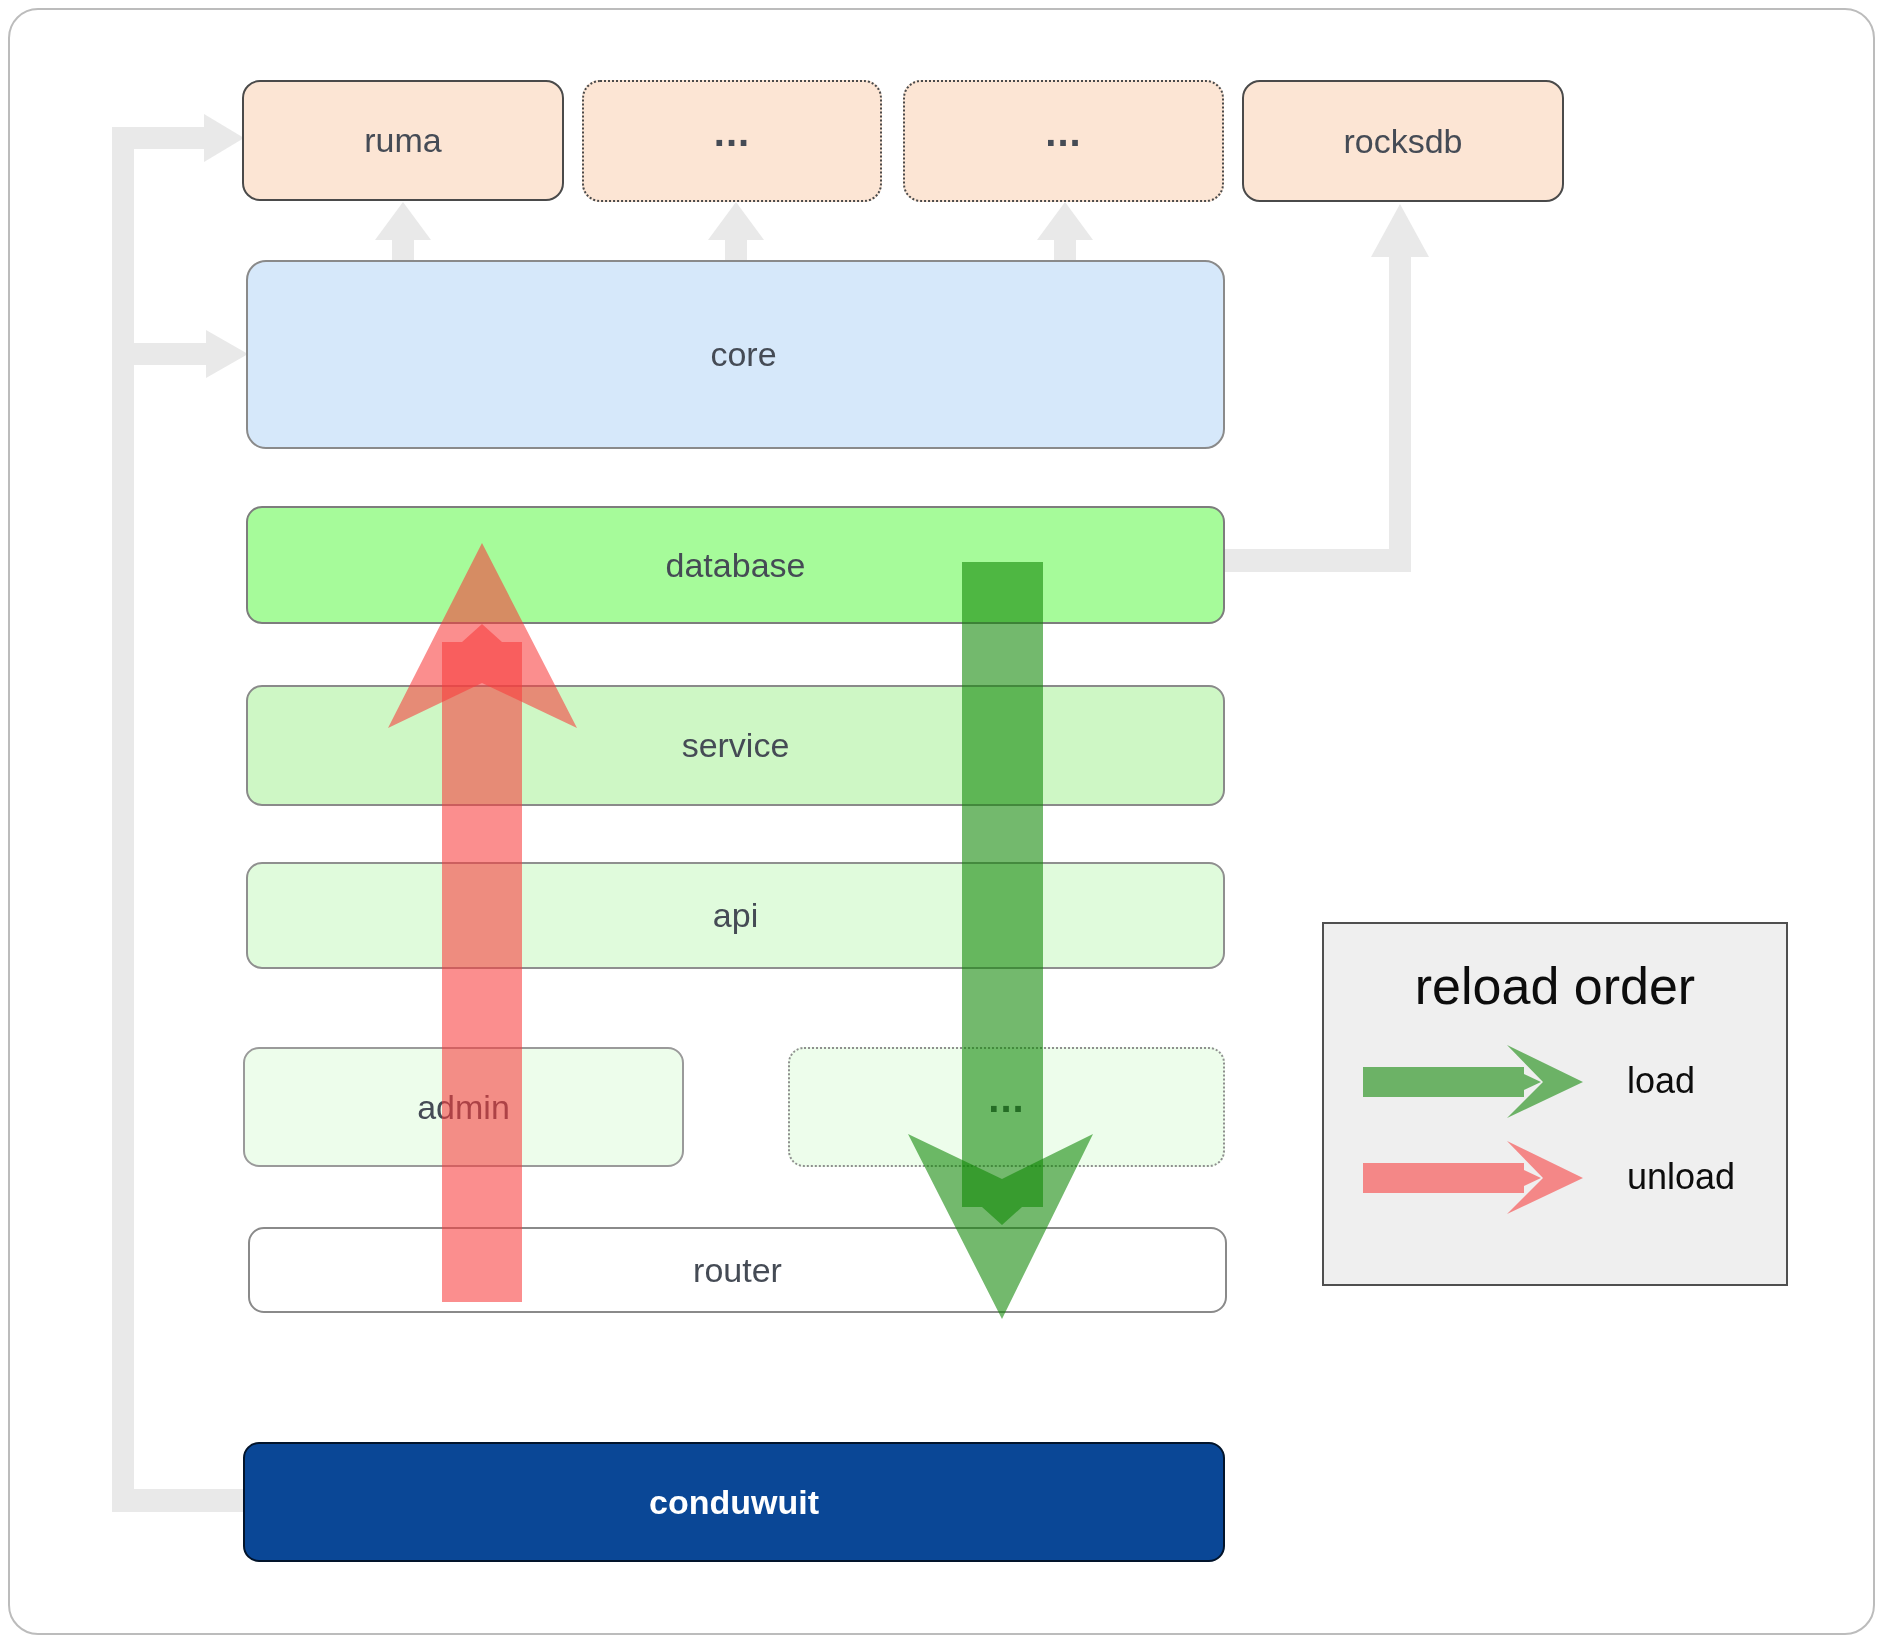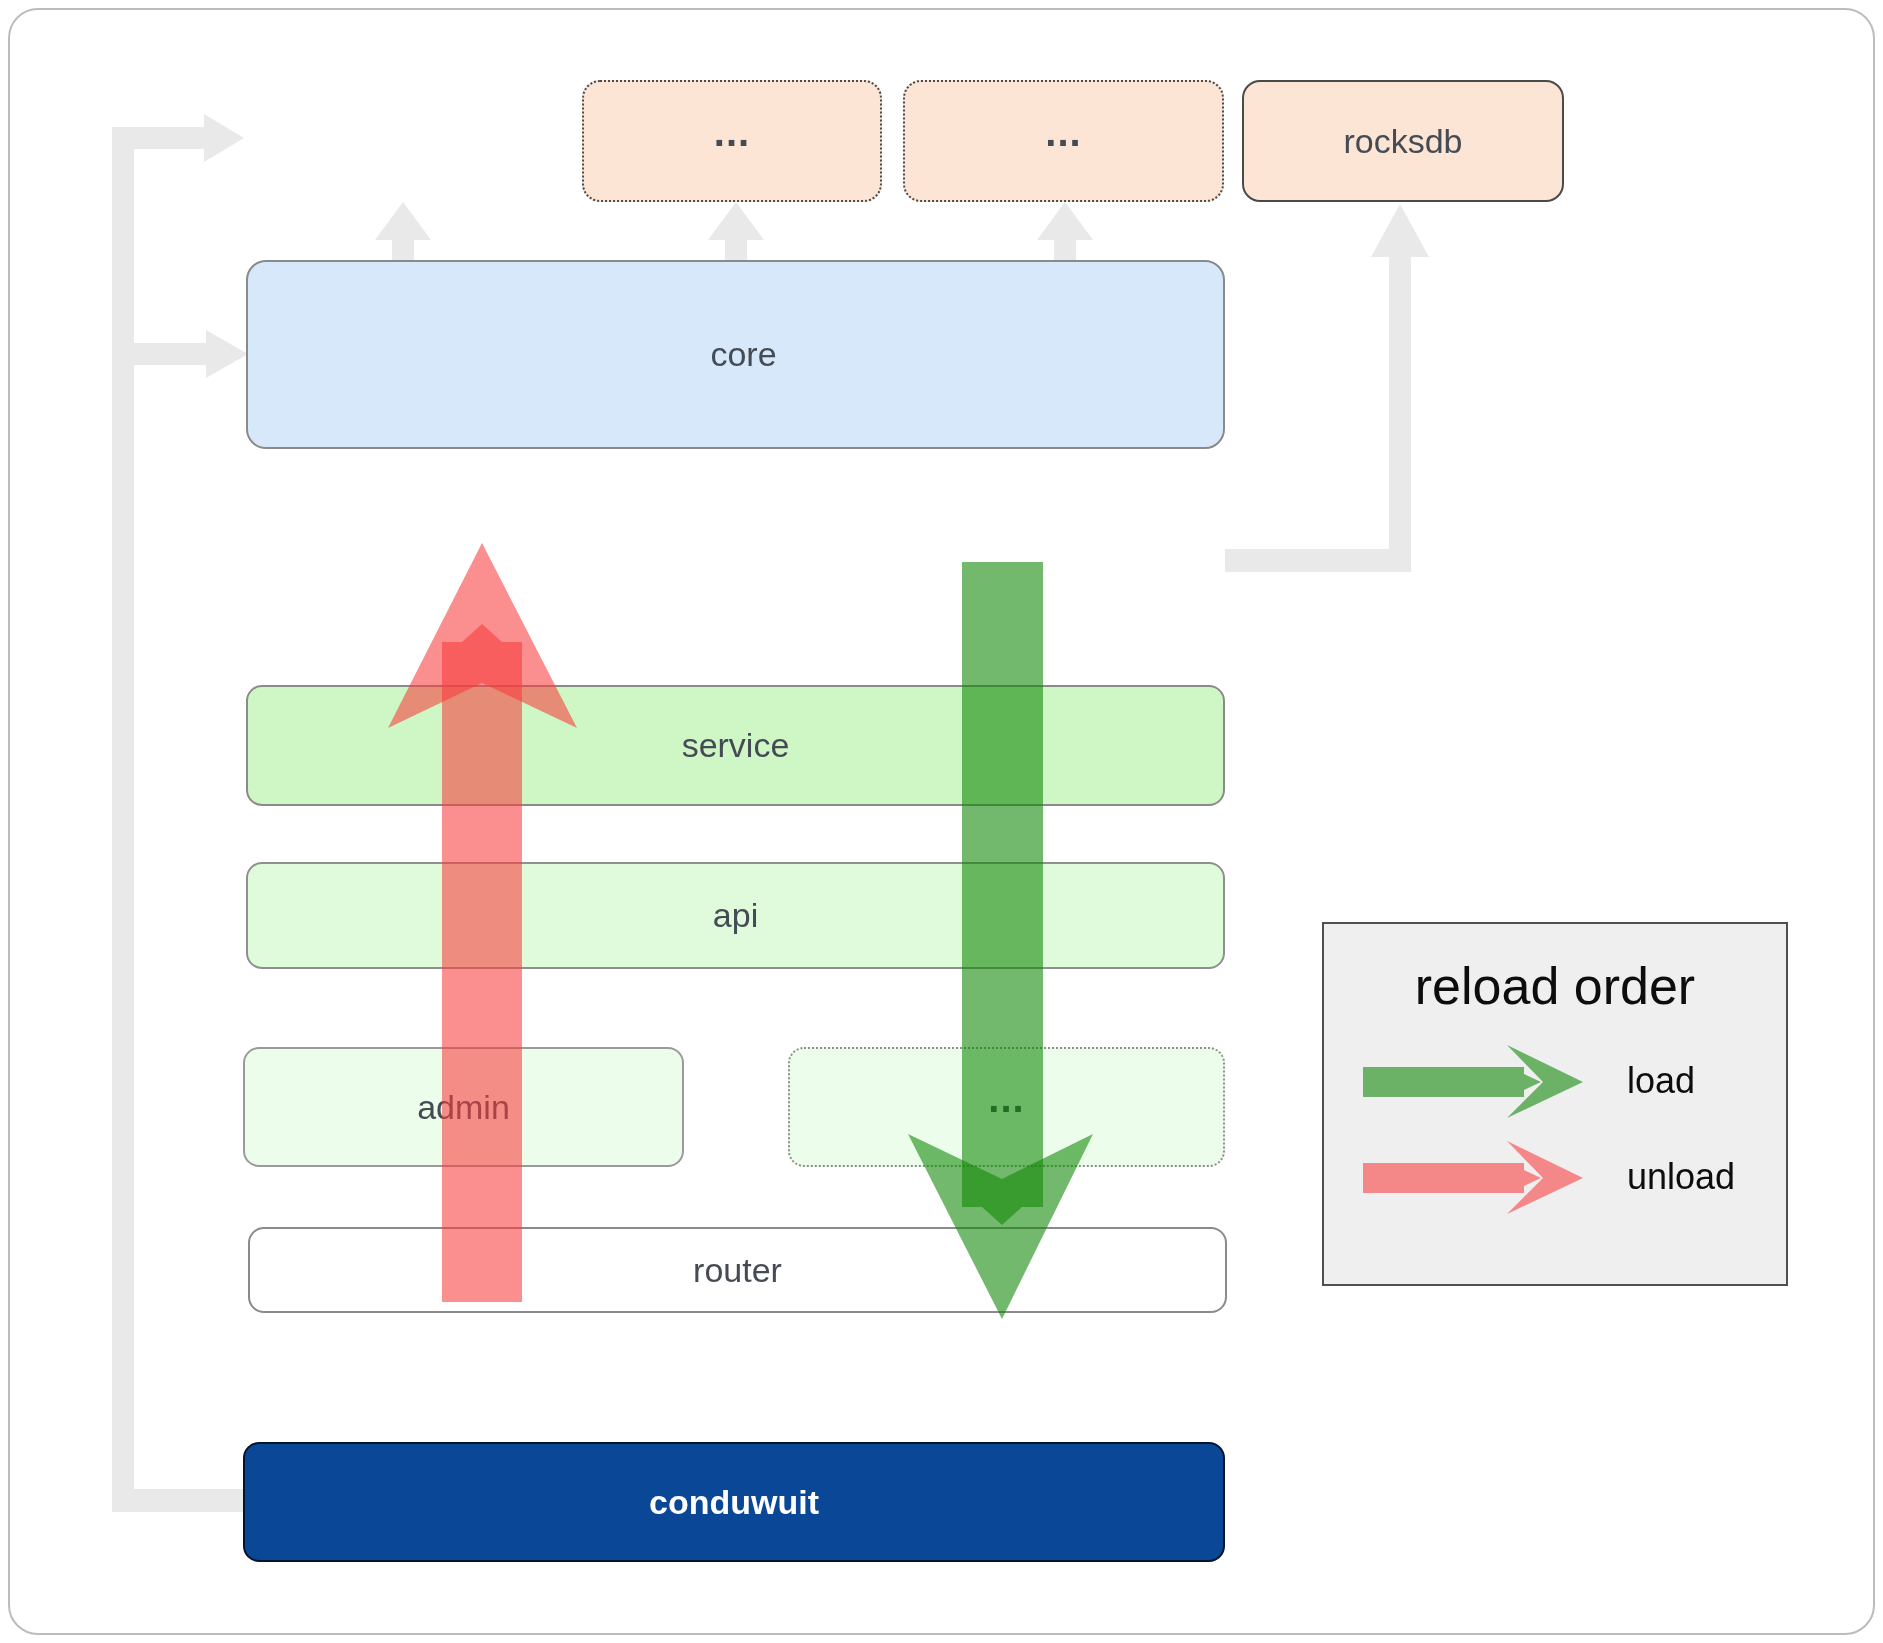--- a/index.html
+++ b/index.html
@@ -65,34 +65,40 @@
     <rect x="725" y="236" width="22" height="26" fill="#e9e9e9"></rect>
     <polygon points="708,240 736,202 764,240" fill="#e9e9e9"></polygon>
     <rect x="1054" y="236" width="22" height="26" fill="#e9e9e9"></rect>
     <polygon points="1037,240 1065,202 1093,240" fill="#e9e9e9"></polygon>
 
     <rect x="1225" y="549" width="186" height="23" fill="#e9e9e9"></rect>
     <rect x="1389" y="255" width="22" height="317" fill="#e9e9e9"></rect>
     <polygon points="1371,257 1400,204 1429,257" fill="#e9e9e9"></polygon>
   </svg>
 
+  <div class="box peach" style="left:242px;top:80px;width:322px;height:121px;">
+    <span class="lbl">ruma</span>
+  </div>
   <div class="box peach-dotted dots" style="left:582px;top:80px;width:300px;height:122px;">
     <span class="lbl">...</span>
   </div>
   <div class="box peach-dotted dots" style="left:903px;top:80px;width:321px;height:122px;">
     <span class="lbl">...</span>
   </div>
   <div class="box peach" style="left:1242px;top:80px;width:322px;height:122px;">
     <span class="lbl">rocksdb</span>
   </div>
 
   <div class="box blue" style="left:246px;top:260px;width:979px;height:189px;">
     <span class="lbl">core</span>
   </div>
 
+  <div class="box green-bright" style="left:246px;top:506px;width:979px;height:118px;">
+    <span class="lbl">database</span>
+  </div>
 
   <div class="box green-mid" style="left:246px;top:685px;width:979px;height:121px;">
     <span class="lbl">service</span>
   </div>
 
   <div class="box green-light" style="left:246px;top:862px;width:979px;height:107px;">
     <span class="lbl">api</span>
   </div>
 
   <div class="box green-pale" style="left:243px;top:1047px;width:441px;height:120px;">

